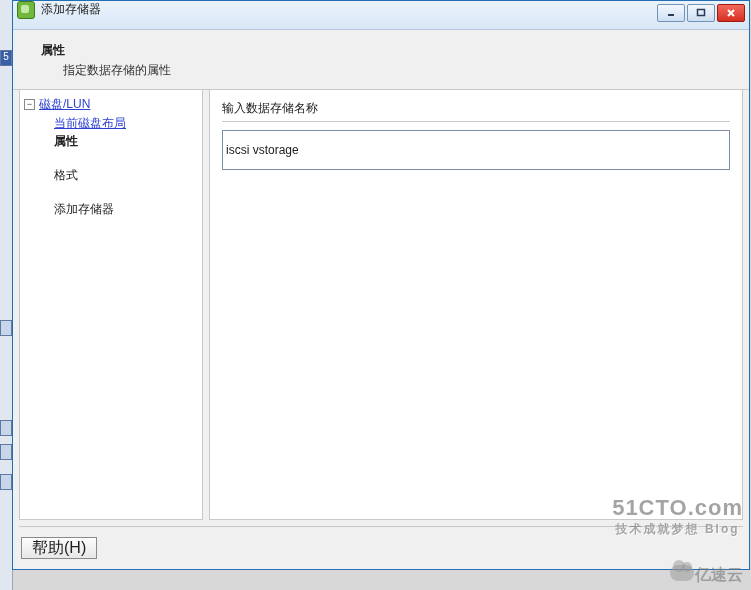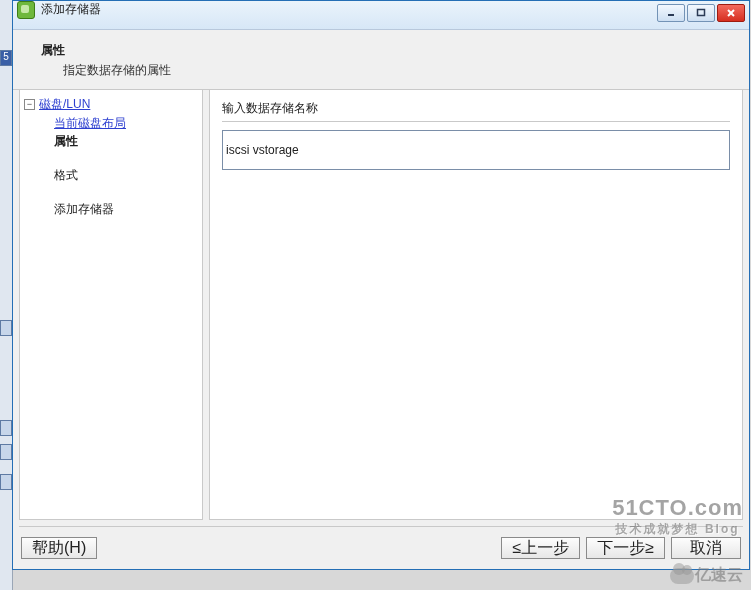--- a/index.html
+++ b/index.html
@@ -224,21 +224,20 @@
     display: block;
     letter-spacing: 2px;
     text-align: center;
     color: rgba(90,90,90,0.5);
   }
   .watermark2 {
     right: 8px; bottom: 4px;
     font-size: 16px;
     color: rgba(120,120,120,0.6);
     display: flex;
-    align-items: center;
     gap: 1px;
   }
   .cloud {
     width: 24px; height: 16px;
     background: rgba(150,150,150,0.5);
     border-radius: 10px;
     position: relative;
   }
   .cloud::before, .cloud::after {
     content:"";
@@ -311,25 +310,20 @@
       <input type="text" class="textinput" value="iscsi vstorage" style="">
     </div>
 
   </div>
 
   <hr class="footer-sep">
 
   <div class="footer">
     <button class="btn">帮助(H)</button>
     <div class="spacer"></div>
-    <div class="rgrp">
-      <button class="btn">≤上一步</button>
-      <button class="btn">下一步≥</button>
-      <button class="btn">取消</button>
-    </div>
   </div>
 
 </div>
 
 <div class="watermark1">
   <span>51CTO.com</span>
   <span class="sub">技术成就梦想 Blog</span>
 </div>
 <div class="watermark2">
   <span class="cloud"></span>

